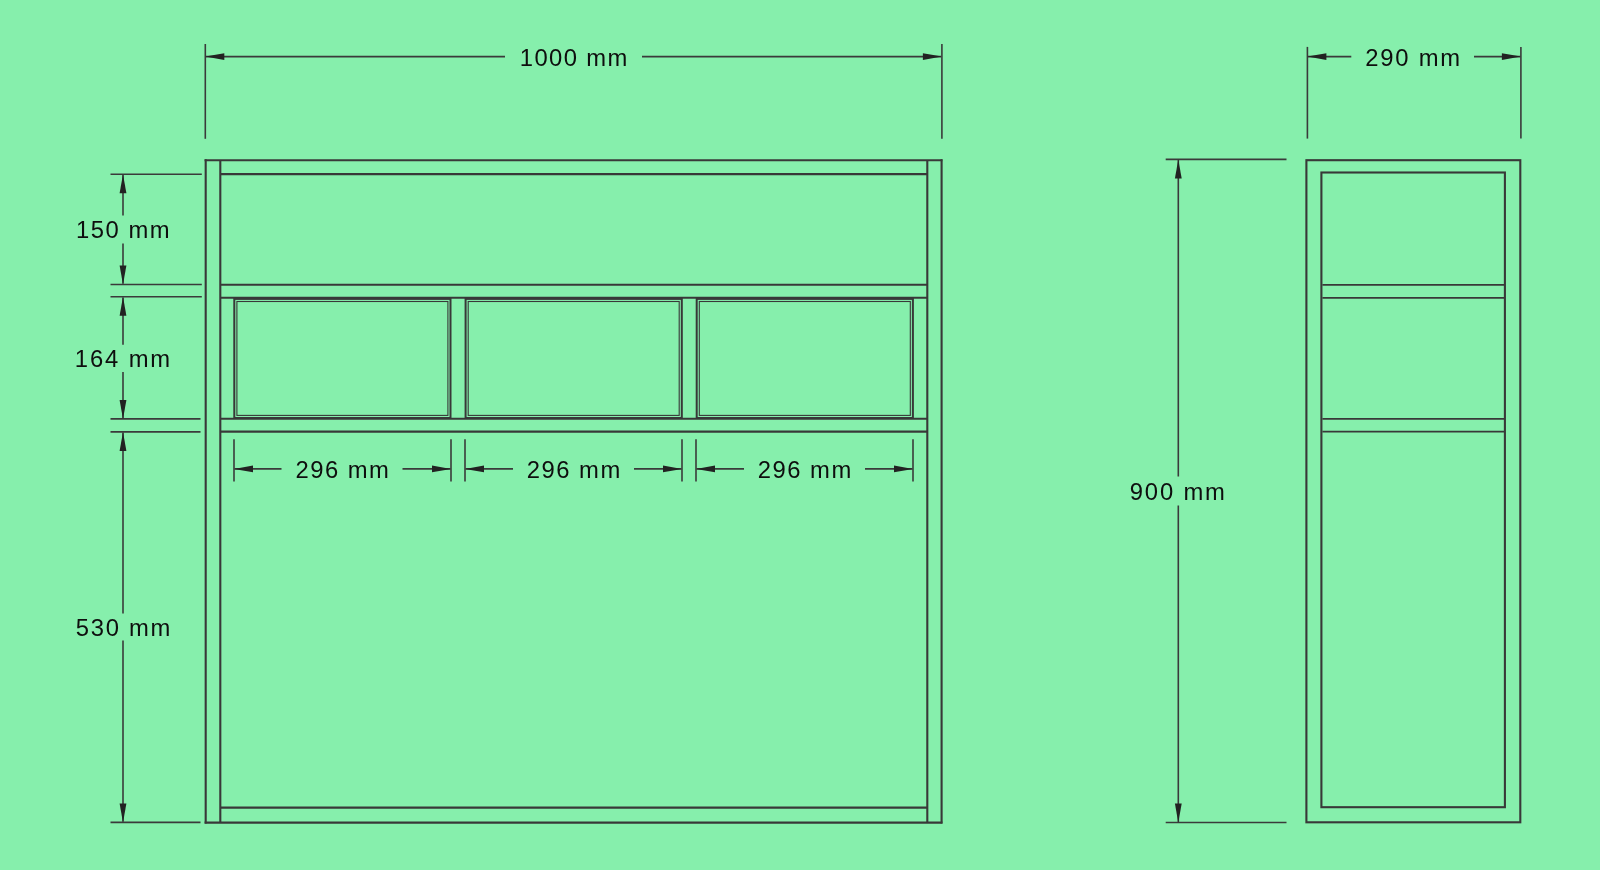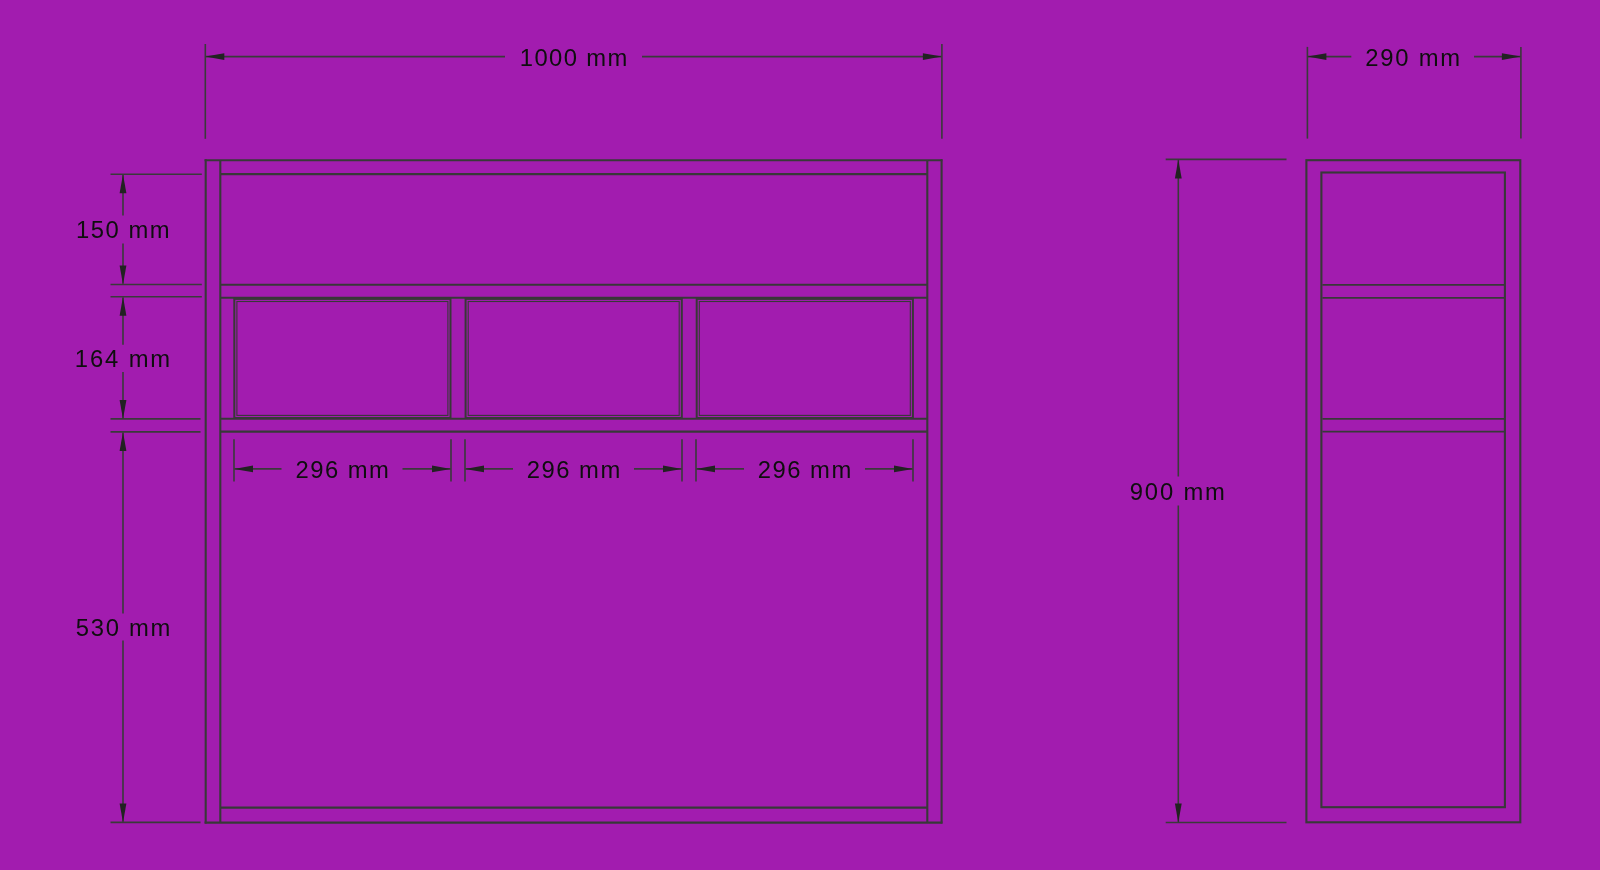--- a/index.html
+++ b/index.html
@@ -1,17 +1,17 @@
 <!DOCTYPE html>
 <html><head>
 <meta charset="utf-8">
 <title>Cabinet drawing</title>
 <style>
   html,body{margin:0;padding:0;background:#ffffff;}
-  .page{width:1600px;height:870px;position:relative;background:#a21caf;overflow:hidden;}
+  .page{width:1600px;height:870px;position:relative;background:#86efac;overflow:hidden;}
   svg{display:block;}
   text{font-family:"Liberation Sans", sans-serif;font-size:23.8px;fill:#0e0e0e;}
 </style>
 </head>
 <body>
 <div class="page">
 <svg width="1600" height="870" viewBox="0 0 1600 870">
 <defs></defs>
 
 <g id="front" stroke="#383838" stroke-width="2.1" fill="none">

